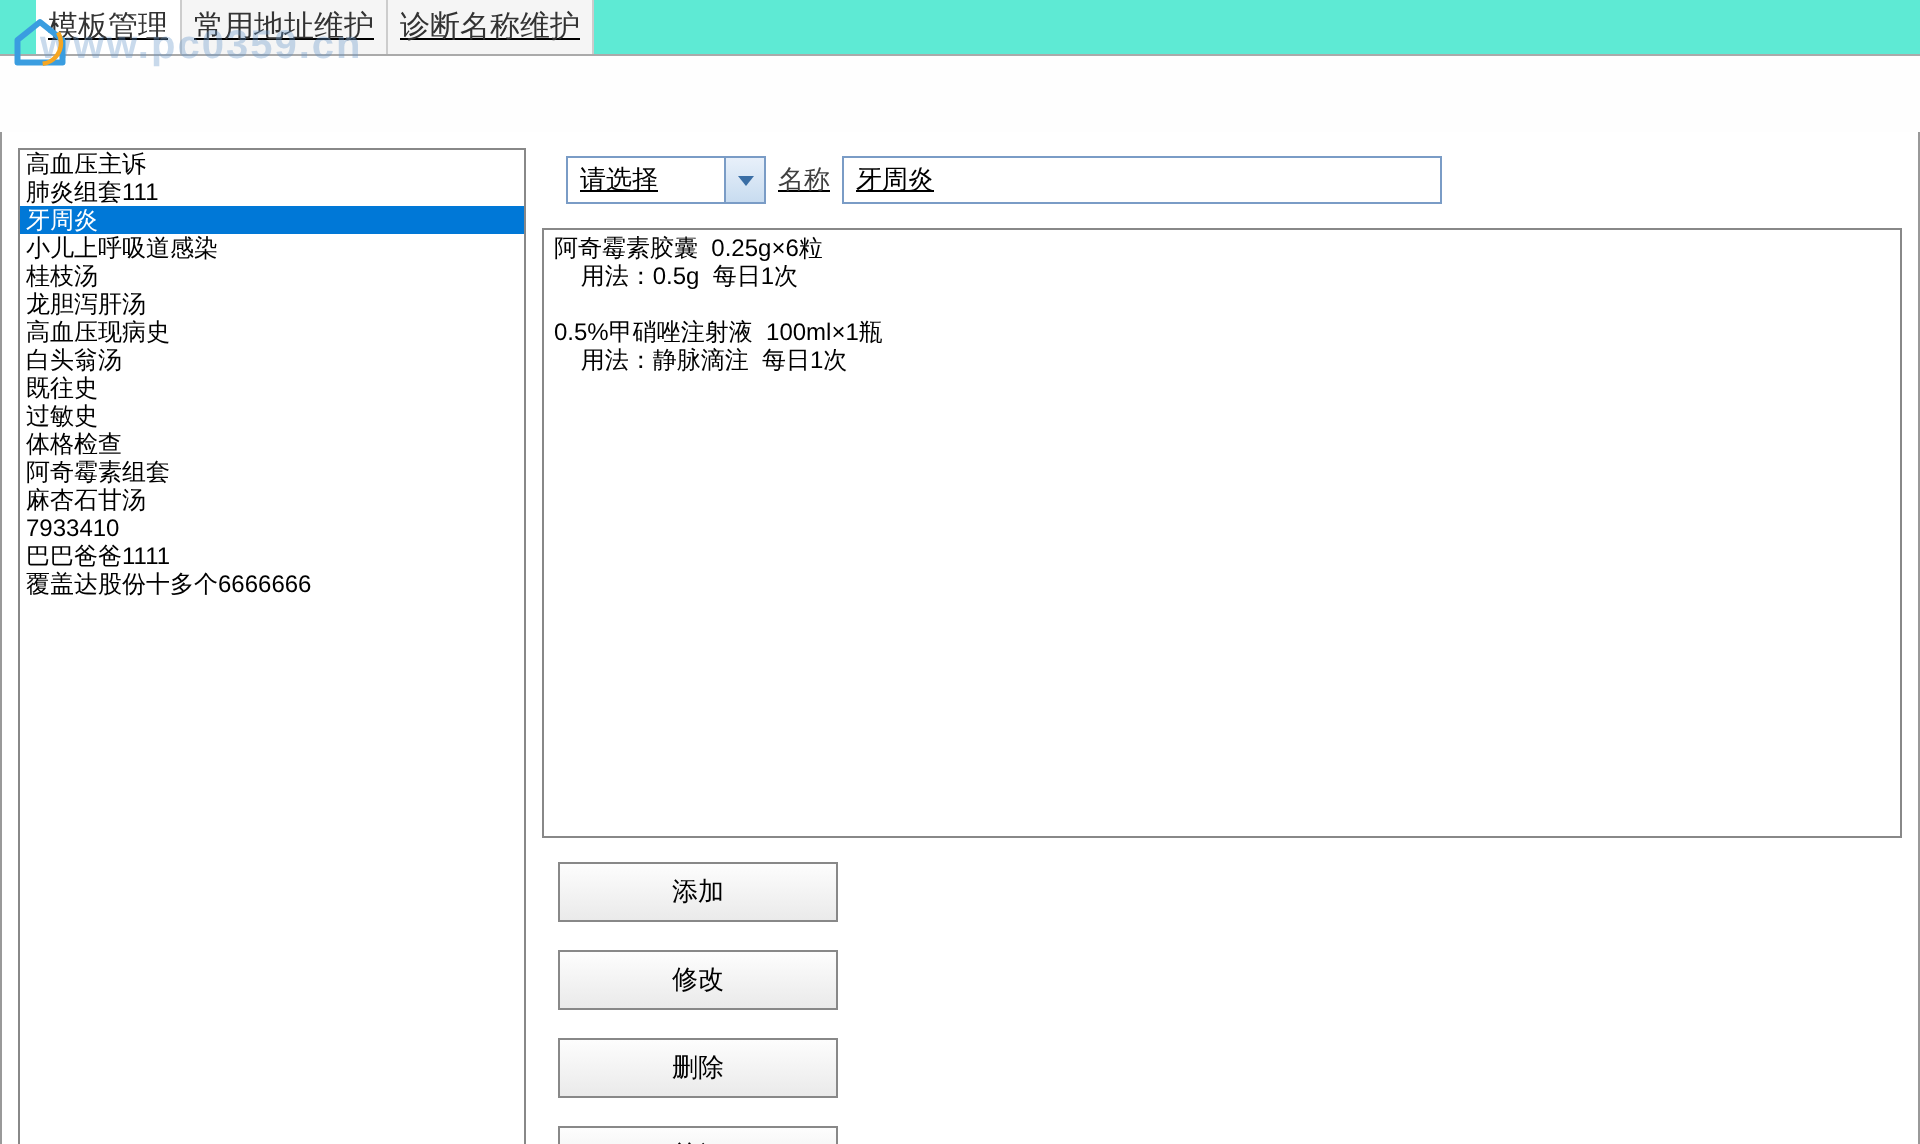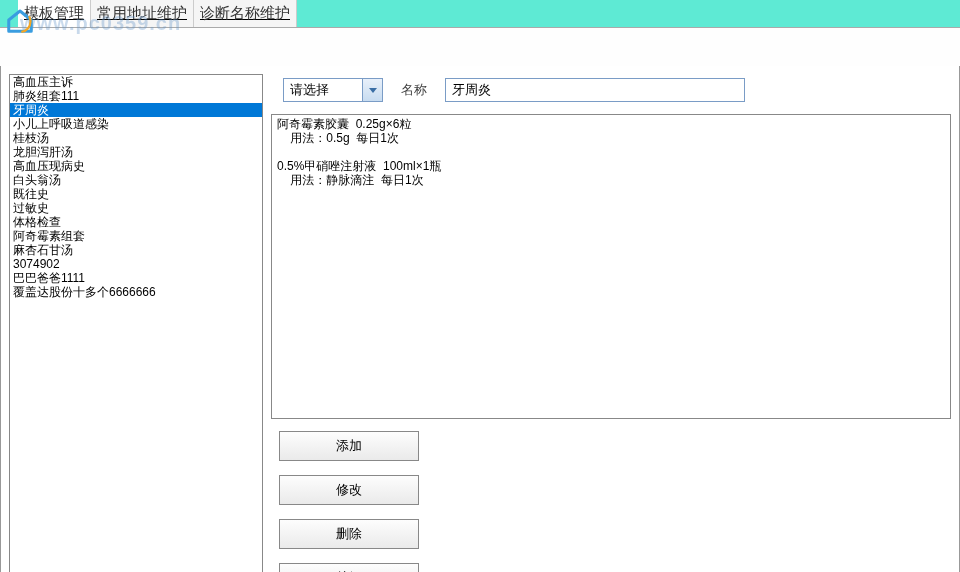--- a/index.html
+++ b/index.html
@@ -84,22 +84,23 @@
     }
     .right {
       flex: 1;
       display: flex;
       flex-direction: column;
       gap: 8px;
     }
     .top-row {
       display: flex;
       align-items: center;
-      gap: 18px;
+      gap: 6px;
       padding: 4px 12px;
+      text-decoration: underline;
     }
     .select-wrap {
       position: relative;
       width: 100px;
       height: 24px;
       border: 1px solid #7a9cc6;
       background: #fff;
       display: flex;
       align-items: center;
       padding-left: 6px;
@@ -188,21 +189,21 @@
       <div class="list-item">小儿上呼吸道感染</div>
       <div class="list-item">桂枝汤</div>
       <div class="list-item">龙胆泻肝汤</div>
       <div class="list-item">高血压现病史</div>
       <div class="list-item">白头翁汤</div>
       <div class="list-item">既往史</div>
       <div class="list-item">过敏史</div>
       <div class="list-item">体格检查</div>
       <div class="list-item">阿奇霉素组套</div>
       <div class="list-item">麻杏石甘汤</div>
-      <div class="list-item">3074902</div>
+      <div class="list-item">7933410</div>
       <div class="list-item">巴巴爸爸1111</div>
       <div class="list-item">覆盖达股份十多个6666666</div>
     </div>
 
   <div class="right">
     <div class="top-row">
       <div class="select-wrap">
         <span>请选择</span>
         <div class="select-arrow"></div>
       </div>

